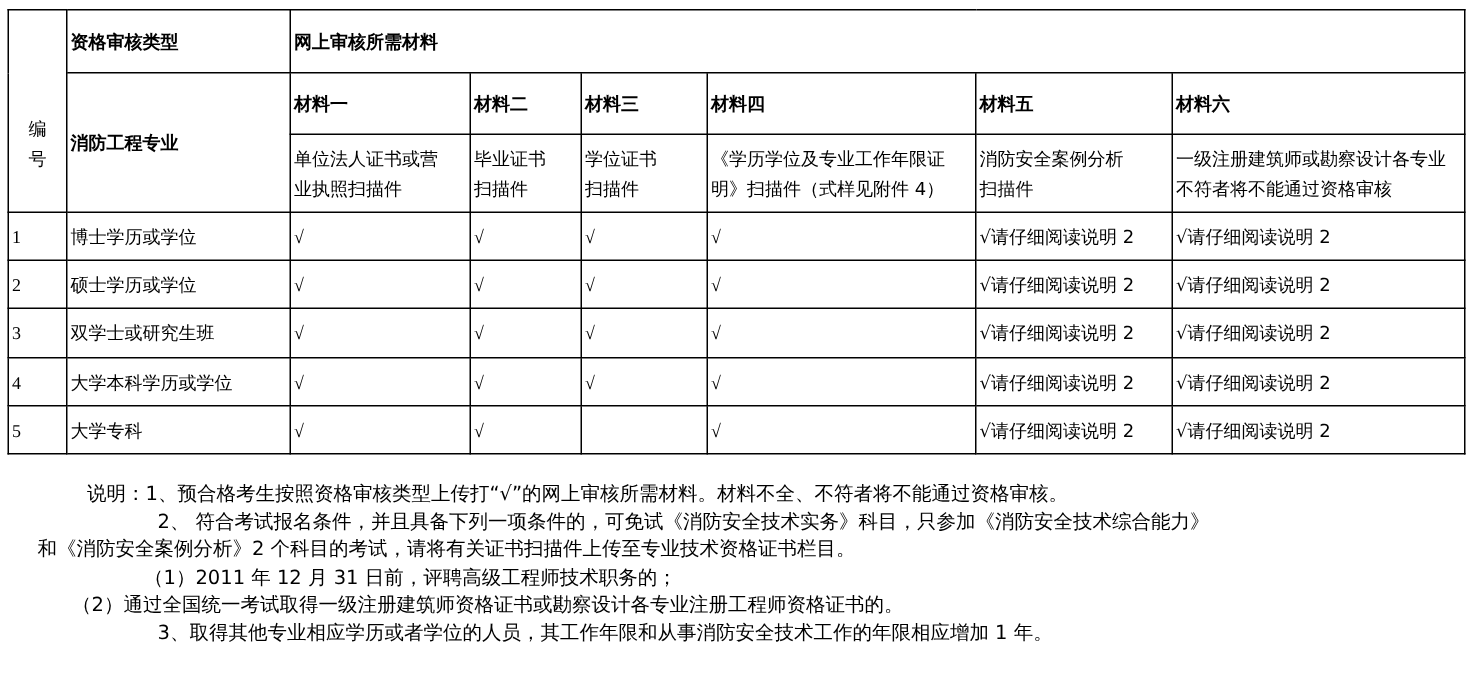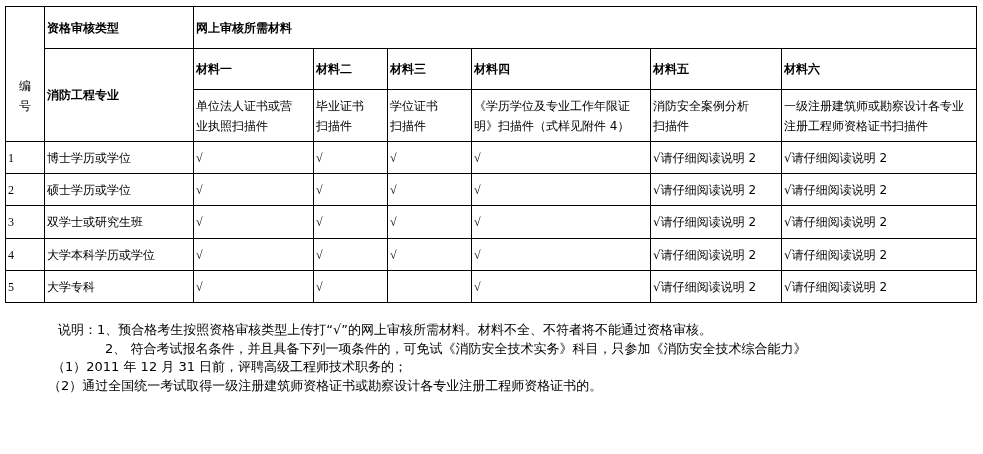--- a/index.html
+++ b/index.html
@@ -66,21 +66,21 @@
     <td>
           <div>《学历学位及专业工作年限证</div>
           <div>明》扫描件（式样见附件 4）</div>
         </td>
     <td>
           <div>消防安全案例分析</div>
           <div>扫描件</div>
         </td>
     <td>
           <div>一级注册建筑师或勘察设计各专业</div>
-          <div>注册工程师资格证书扫描件</div>
+          <div>不符者将不能通过资格审核</div>
         </td>
   </tr>
 
   <tr style="height:32px">
     <td class="num">1</td>
     <td class="type">博士学历或学位</td>
     <td class="check">√</td>
     <td class="check">√</td>
     <td class="check">√</td>
     <td class="check">√</td>
@@ -126,15 +126,17 @@
     <td class="check">√</td>
     <td>√请仔细阅读说明 2</td>
     <td>√请仔细阅读说明 2</td>
   </tr>
 </tbody>
   </table>
 
 <div class="notes">
   <div style="padding-left:58px">说明：1、预合格考生按照资格审核类型上传打“√”的网上审核所需材料。材料不全、不符者将不能通过资格审核。</div>
   <div style="padding-left:105px">2、 符合考试报名条件，并且具备下列一项条件的，可免试《消防安全技术实务》科目，只参加《消防安全技术综合能力》</div>
-  <div style="padding-left:52px">（1）2011 年 12 月 31 日前，评聘高级工程师技术职务的；</div>
+  <div style="padding-left:25px">和《消防安全案例分析》2 个科目的考试，请将有关证书扫描件上传至专业技术资格证书栏目。</div>
+  <div style="padding-left:96px">（1）2011 年 12 月 31 日前，评聘高级工程师技术职务的；</div>
   <div style="padding-left:48px">（2）通过全国统一考试取得一级注册建筑师资格证书或勘察设计各专业注册工程师资格证书的。</div>
+  <div style="padding-left:105px">3、取得其他专业相应学历或者学位的人员，其工作年限和从事消防安全技术工作的年限相应增加 1 年。</div>
 </div>
 
 </body></html>

